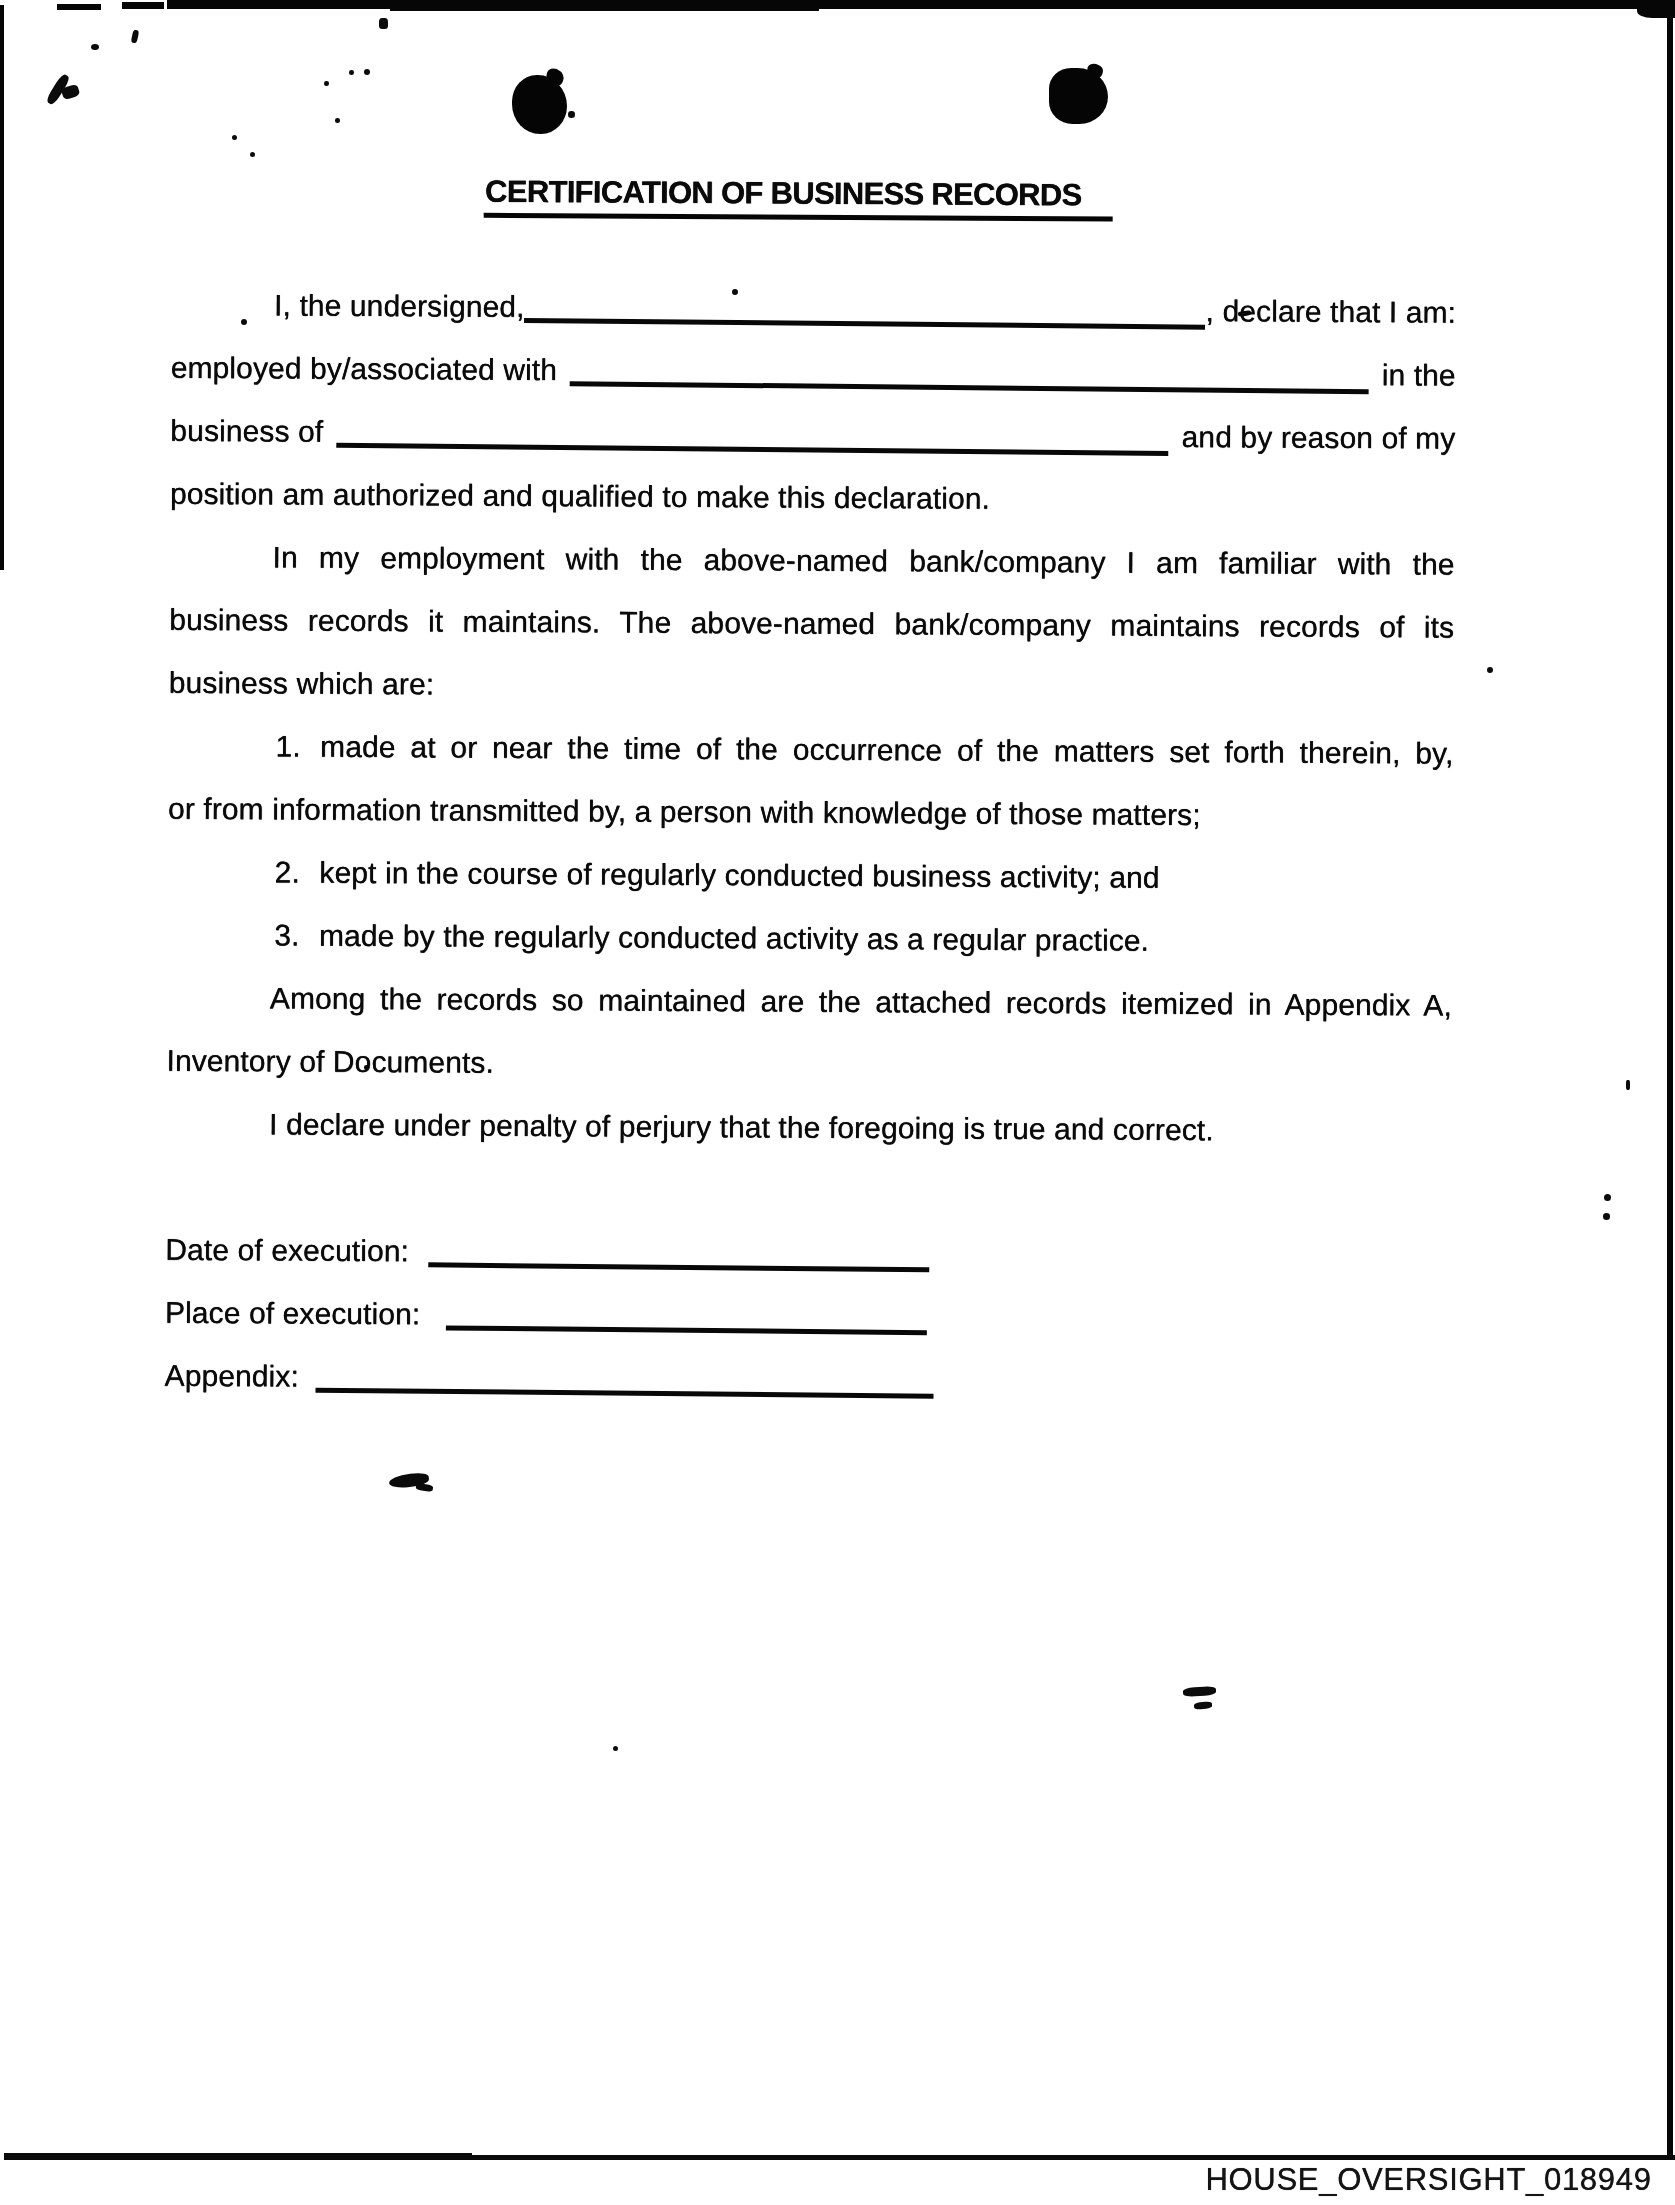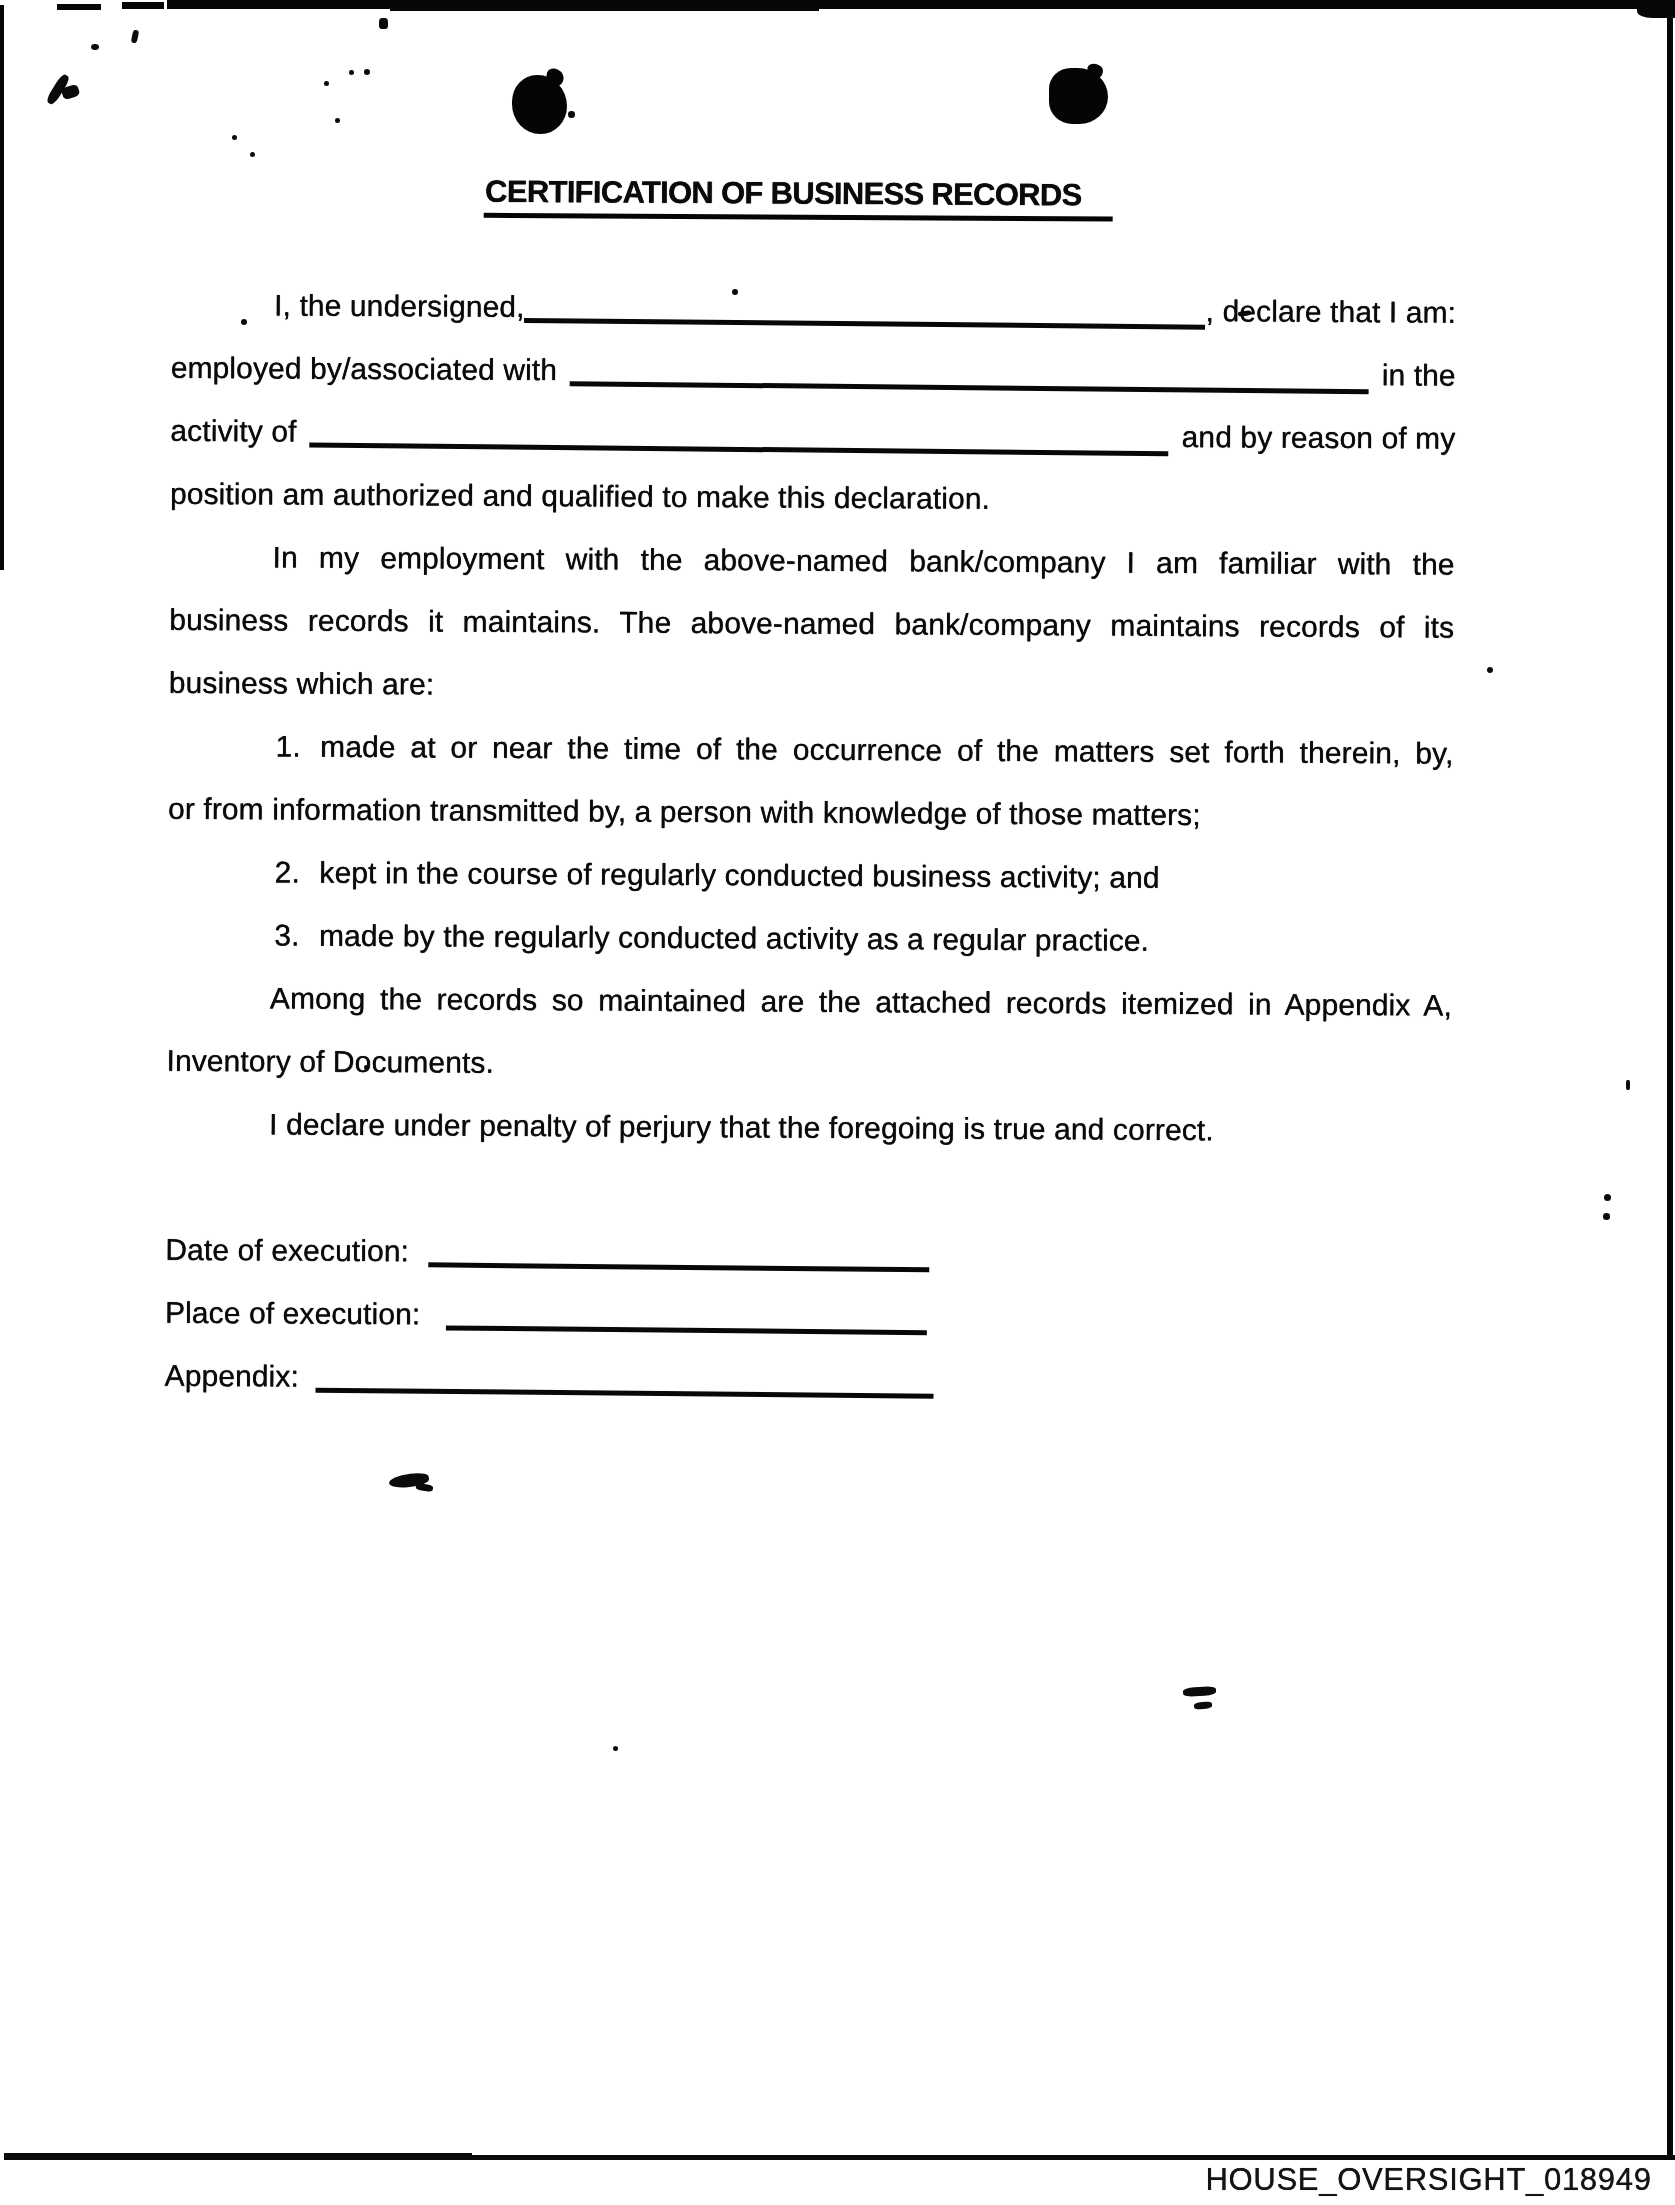--- a/index.html
+++ b/index.html
@@ -109,21 +109,21 @@
         <span>, declare that I am:</span>
       </div>
 
       <div class="line flexline">
         <span class="mright20">employed by/associated with</span>
         <span class="blank"></span>
         <span class="mleft20">in the</span>
       </div>
 
       <div class="line flexline">
-        <span class="mright20">activity of</span>
+        <span class="mright20">business of</span>
         <span class="blank"></span>
         <span class="mleft20">and by reason of my</span>
       </div>
 
       <div class="line">position am authorized and qualified to make this declaration.</div>
 
       <div class="line indent just">In my employment with the above-named bank/company I am familiar with the</div>
       <div class="line just">business records it maintains.  The above-named bank/company maintains records of its</div>
       <div class="line">business which are:</div>
 

